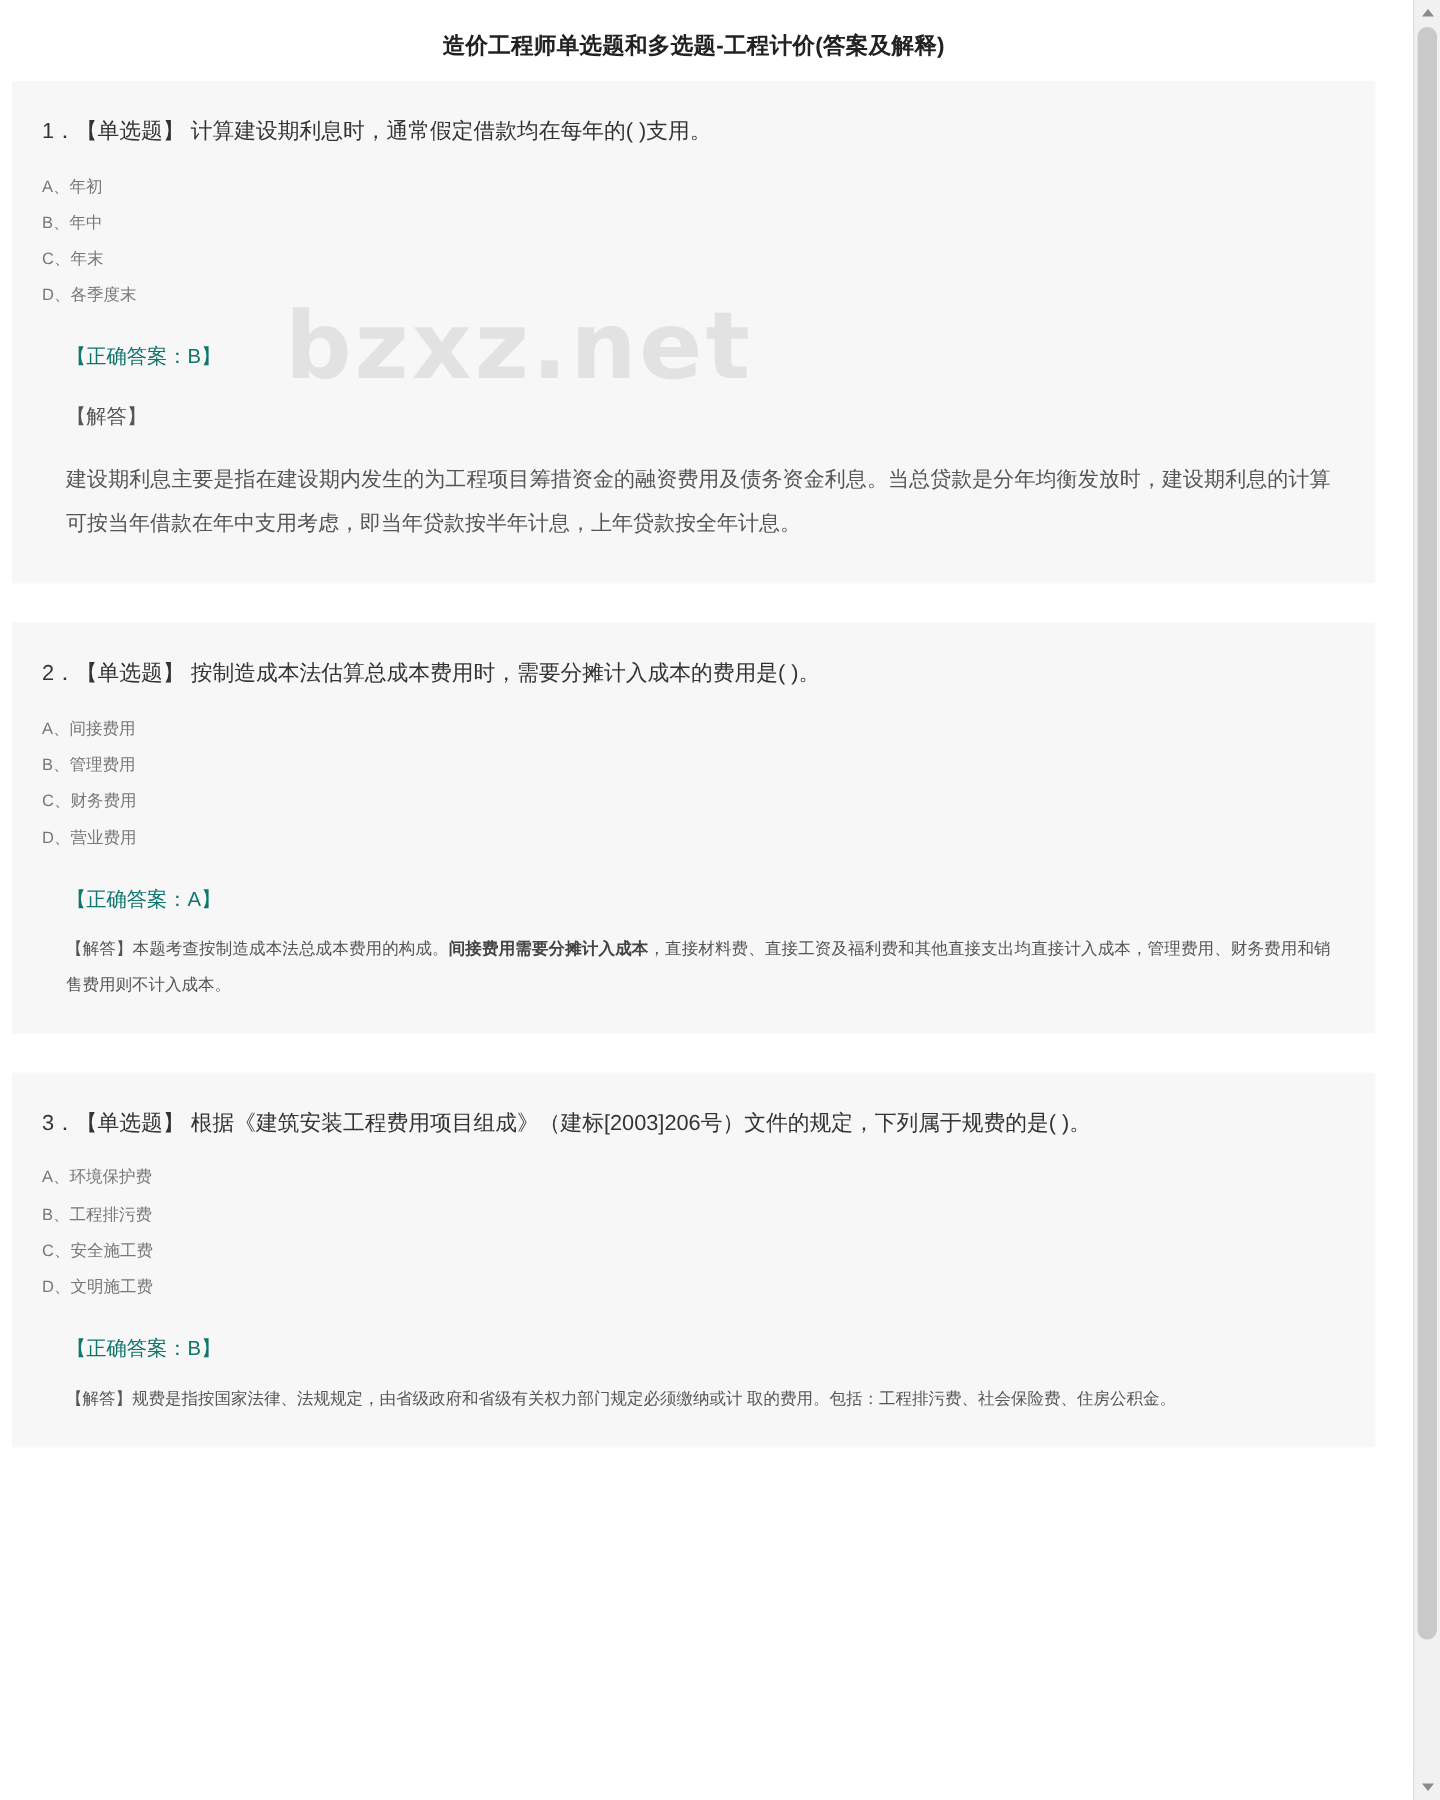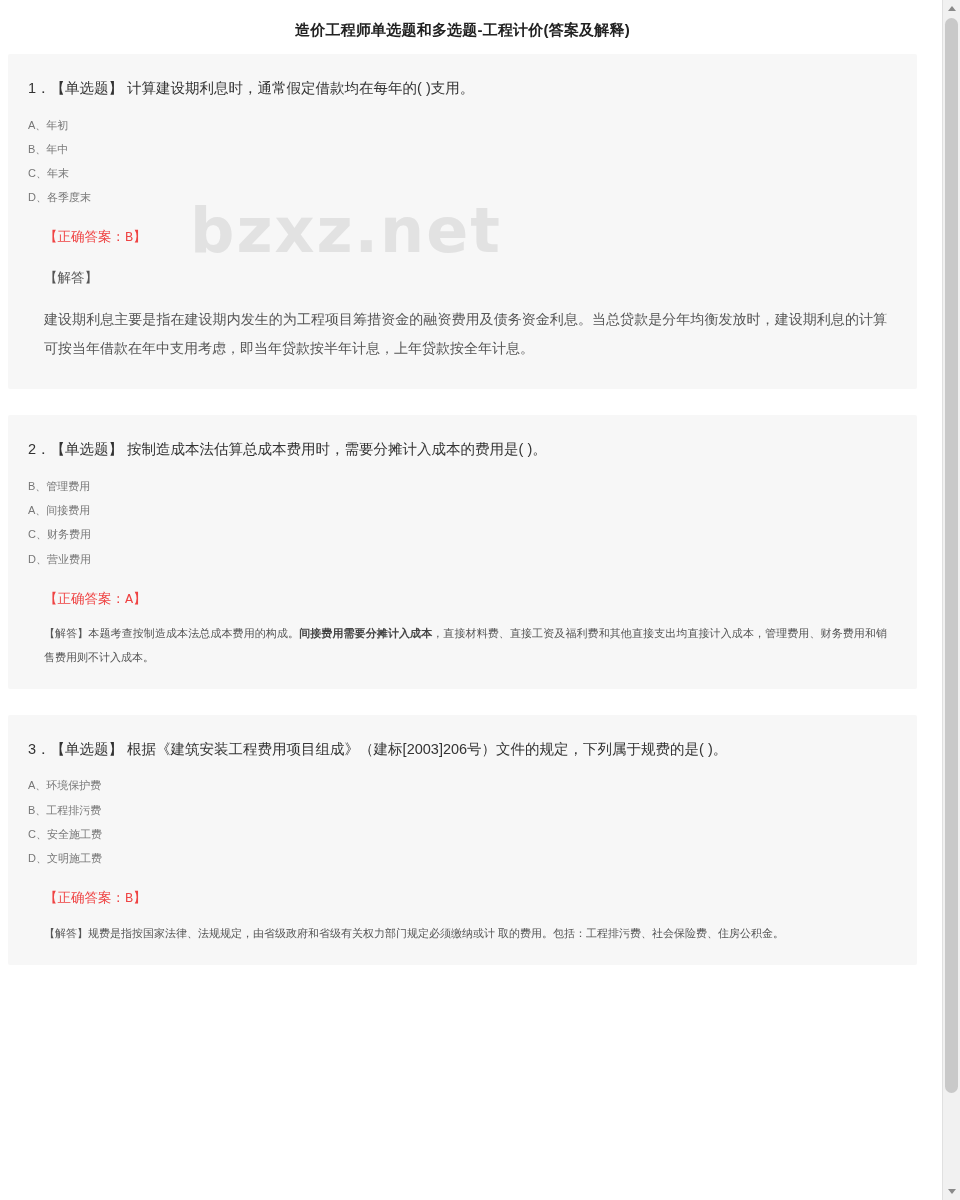--- a/index.html
+++ b/index.html
@@ -57,24 +57,23 @@
     color: #333;
   }
   .opt {
     font-size: 11px;
     color: #777;
     line-height: 2.2;
     margin-left: 4px;
   }
   .ans-line {
     font-size: 13.5px;
-    color: #ef4444;
+    color: #0f766e;
     margin: 16px 0 0 20px;
     line-height: 1.9;
-    font-family: Liberation Mono, monospace;
   }
   .exp-label {
     font-size: 13.5px;
     color: #555;
     margin: 14px 0 0 20px;
     line-height: 1.9;
   }
   .exp-body {
     font-size: 14px;
     color: #555;
@@ -170,22 +169,22 @@
       <div class="ans-line">【正确答案：B】</div>
       <div class="exp-label">【解答】</div>
       <div class="exp-body">建设期利息主要是指在建设期内发生的为工程项目筹措资金的融资费用及债务资金利息。当总贷款是分年均衡发放时，建设期利息的计算可按当年借款在年中支用考虑，即当年贷款按半年计息，上年贷款按全年计息。</div>
       <div class="separator-gap"></div>
     </div>
 
     <div class="question-block">
       <div class="q-stem">
         <span class="q-num">2．</span><span class="q-type">【单选题】</span>&nbsp;<span class="q-text">按制造成本法估算总成本费用时，需要分摊计入成本的费用是( )。</span>
       </div>
+      <div class="opt">A、间接费用</div>
       <div class="opt">B、管理费用</div>
-      <div class="opt">A、间接费用</div>
       <div class="opt">C、财务费用</div>
       <div class="opt">D、营业费用</div>
       <div class="ans-line">【正确答案：A】</div>
       <div class="exp-inline">
         <span>【解答】本题考查按制造成本法总成本费用的构成。</span><span class="strong-em">间接费用需要分摊计入成本</span><span>，直接材料费、直接工资及福利费和其他直接支出均直接计入成本，管理费用、财务费用和销售费用则不计入成本。</span>
       </div>
     </div>
 
     <div class="question-block">
       <div class="q-stem">

